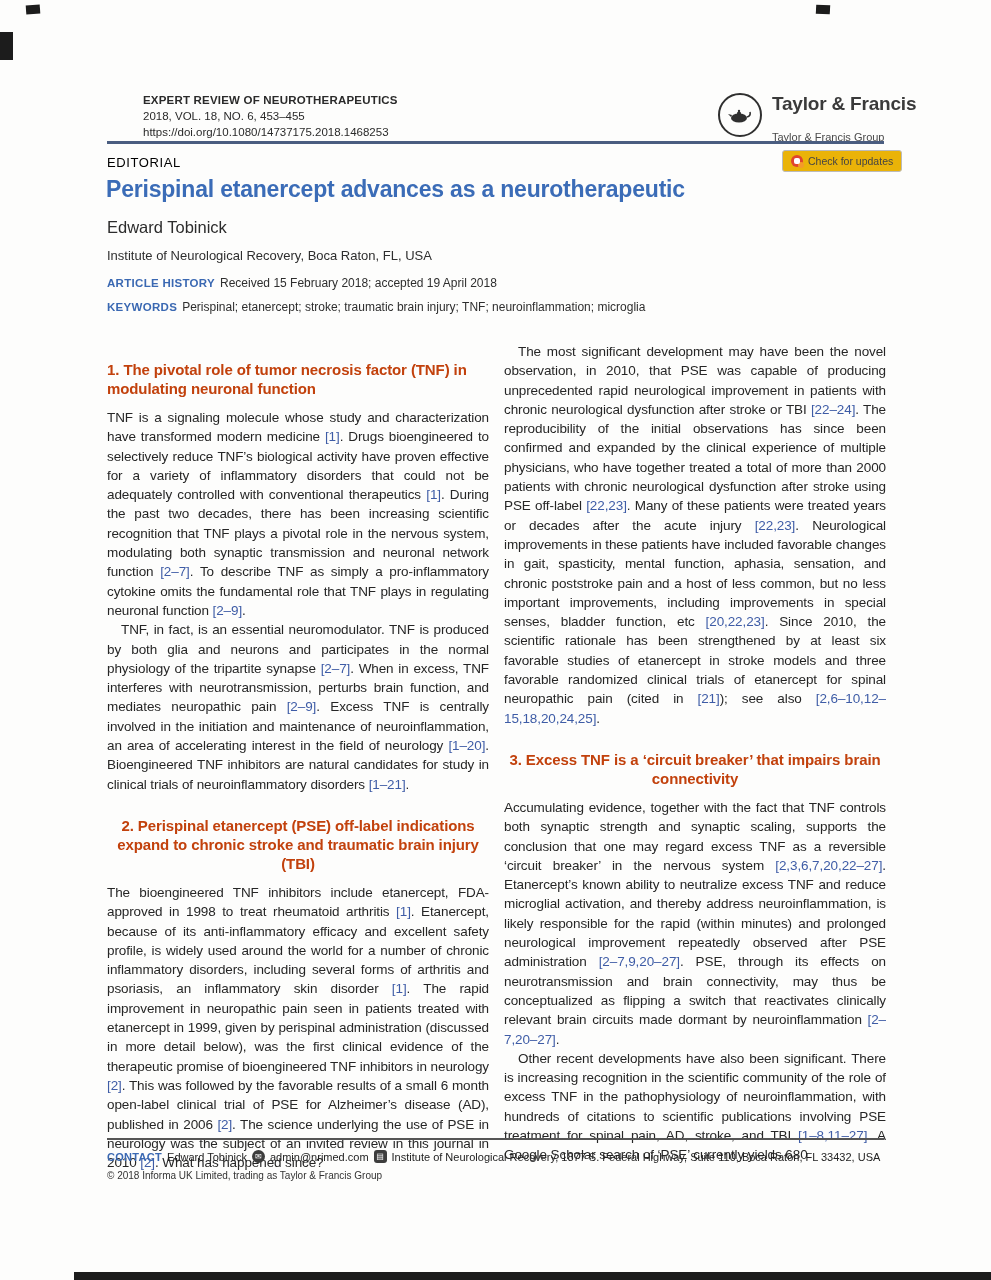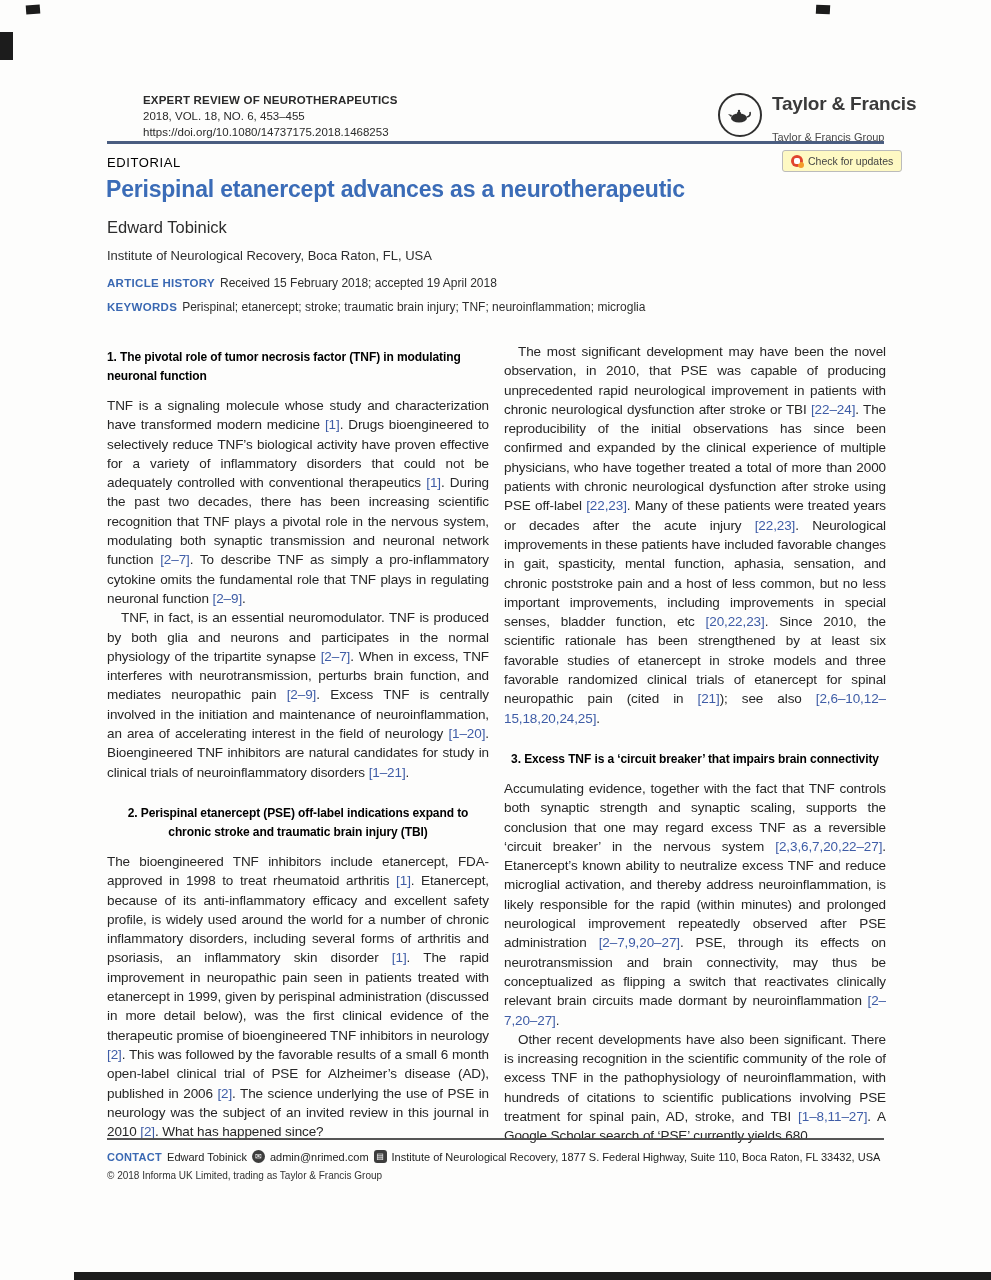--- a/index.html
+++ b/index.html
@@ -16,38 +16,38 @@
   .logo-wrap{position:absolute; left:718px; top:93px; display:flex; align-items:flex-start;}
   .logo-circle{width:40px;height:40px;border:2.5px solid #2f2f2f;border-radius:50%;display:flex;align-items:center;justify-content:center;}
   .logo-text{margin-left:10px;}
   .logo-name{font-size:19px;color:#3a3a3a;font-weight:600;letter-spacing:-.2px;}
   .logo-tag{font-size:11px;color:#4a4a4a;margin-top:16px;}
   .header-rule{position:absolute; left:107px; top:141px; width:777px; height:3px; background:#4a5d80;}
   .editorial-label{position:absolute; left:107px; top:155px; font-size:13px; letter-spacing:.6px; color:#000000;}
   .check-badge{
     position:absolute; left:782px; top:150px; height:20px;
     display:flex; align-items:center; gap:5px; padding:0 8px;
-    border:1px solid #bbb; border-radius:3px; background:#fef9c3;
+    border:1px solid #bbb; border-radius:3px; background:#eab308;
     font-size:10.5px; color:#444; cursor:pointer;
   }
   .crossmark{width:12px;height:12px;border-radius:50%;background:#e0452e;position:relative;}
   .crossmark::after{content:"";position:absolute;left:3px;top:3px;width:6px;height:6px;background:#fff;border-radius:2px;}
   .crossmark::before{content:"";position:absolute;right:-1px;bottom:-1px;width:6px;height:6px;background:#f49b2a;border-radius:50%;}
   
   .article-title{position:absolute; left:106px; top:176px; width:700px; font-size:23px; font-weight:bold; color:#3b6cb7; letter-spacing:-.2px;}
   .author-name{position:absolute; left:107px; top:218px; font-size:16.5px; color:#2c2c2c;}
   .affiliation{position:absolute; left:107px; top:248px; font-size:13px; color:#2e2e2e;}
   .meta-line{position:absolute; left:107px; font-size:12px; color:#2e2e2e;}
   .meta-label{color:#3a68b2; font-weight:bold; font-size:11.5px; letter-spacing:.3px; margin-right:5px;}
   
   .columns{position:absolute; left:107px; top:344px; width:779px; display:flex; gap:15px;}
   .col{width:382px;}
   .sec-heading{
-    color:#000000; font-weight:bold; font-size:12px; line-height:19px;
-    margin:4px 0 10px 0; letter-spacing:-.1px;
+    color:#c2410c; font-weight:bold; font-size:15px; line-height:19px;
+    margin:16px 0 10px 0; letter-spacing:-.1px;
   }
   .sec-heading.spaced{margin-top:22px;text-align:center;}
   .body-para{
     font-size:13.5px; line-height:19.3px; text-align:justify;
     margin:0; color:#262626; letter-spacing:-.1px;
   }
   .body-para.indent{text-indent:14px;}
   .cite{color:#3e5ca6;}
   
   .footer-rule{position:absolute; left:107px; top:1138px; width:777px; height:2px; background:#555;}

